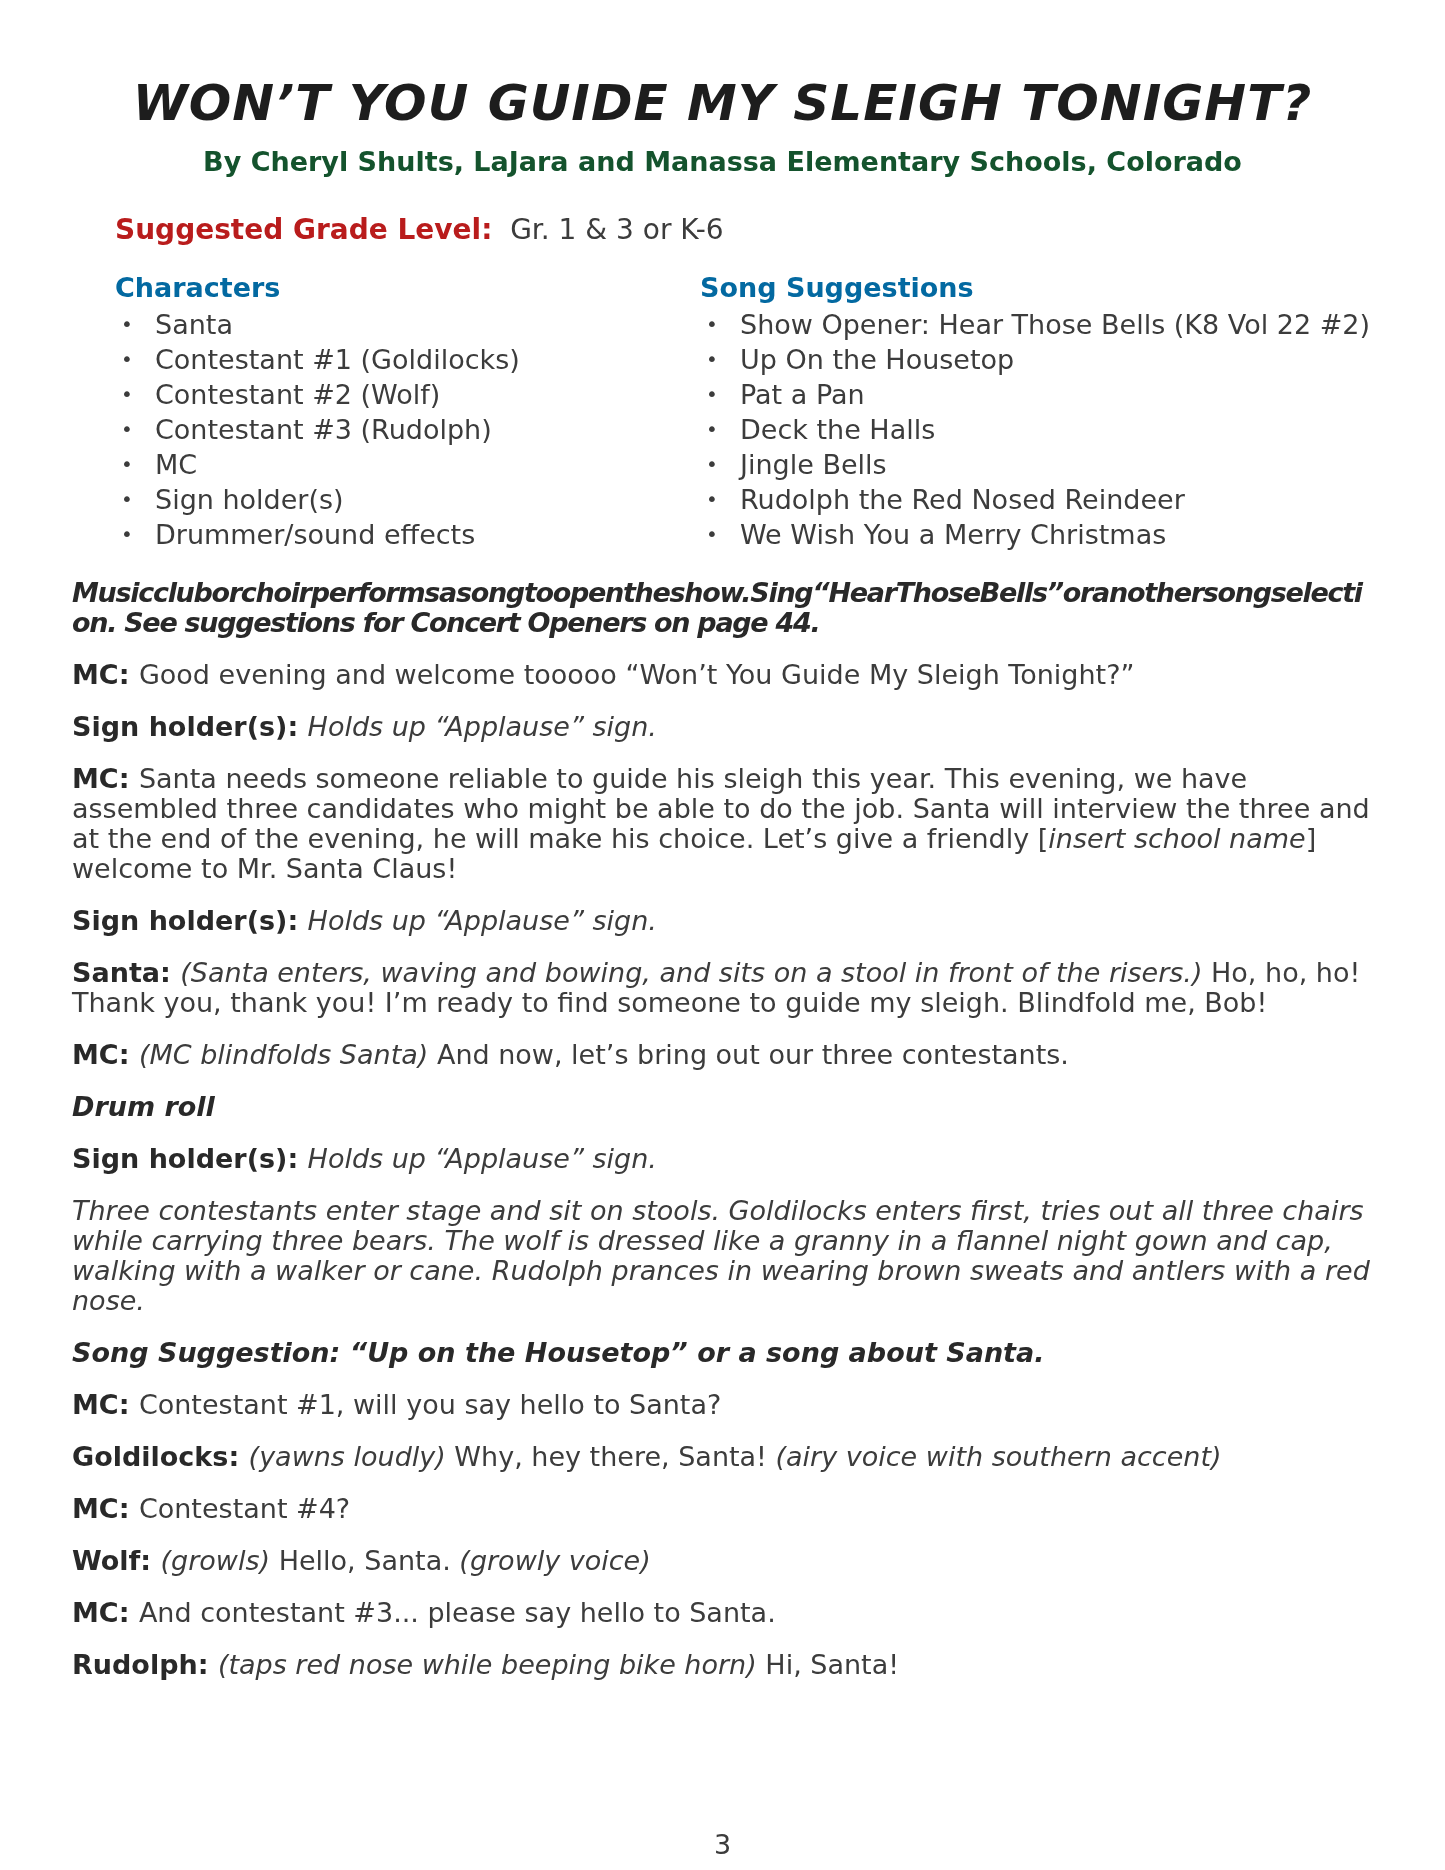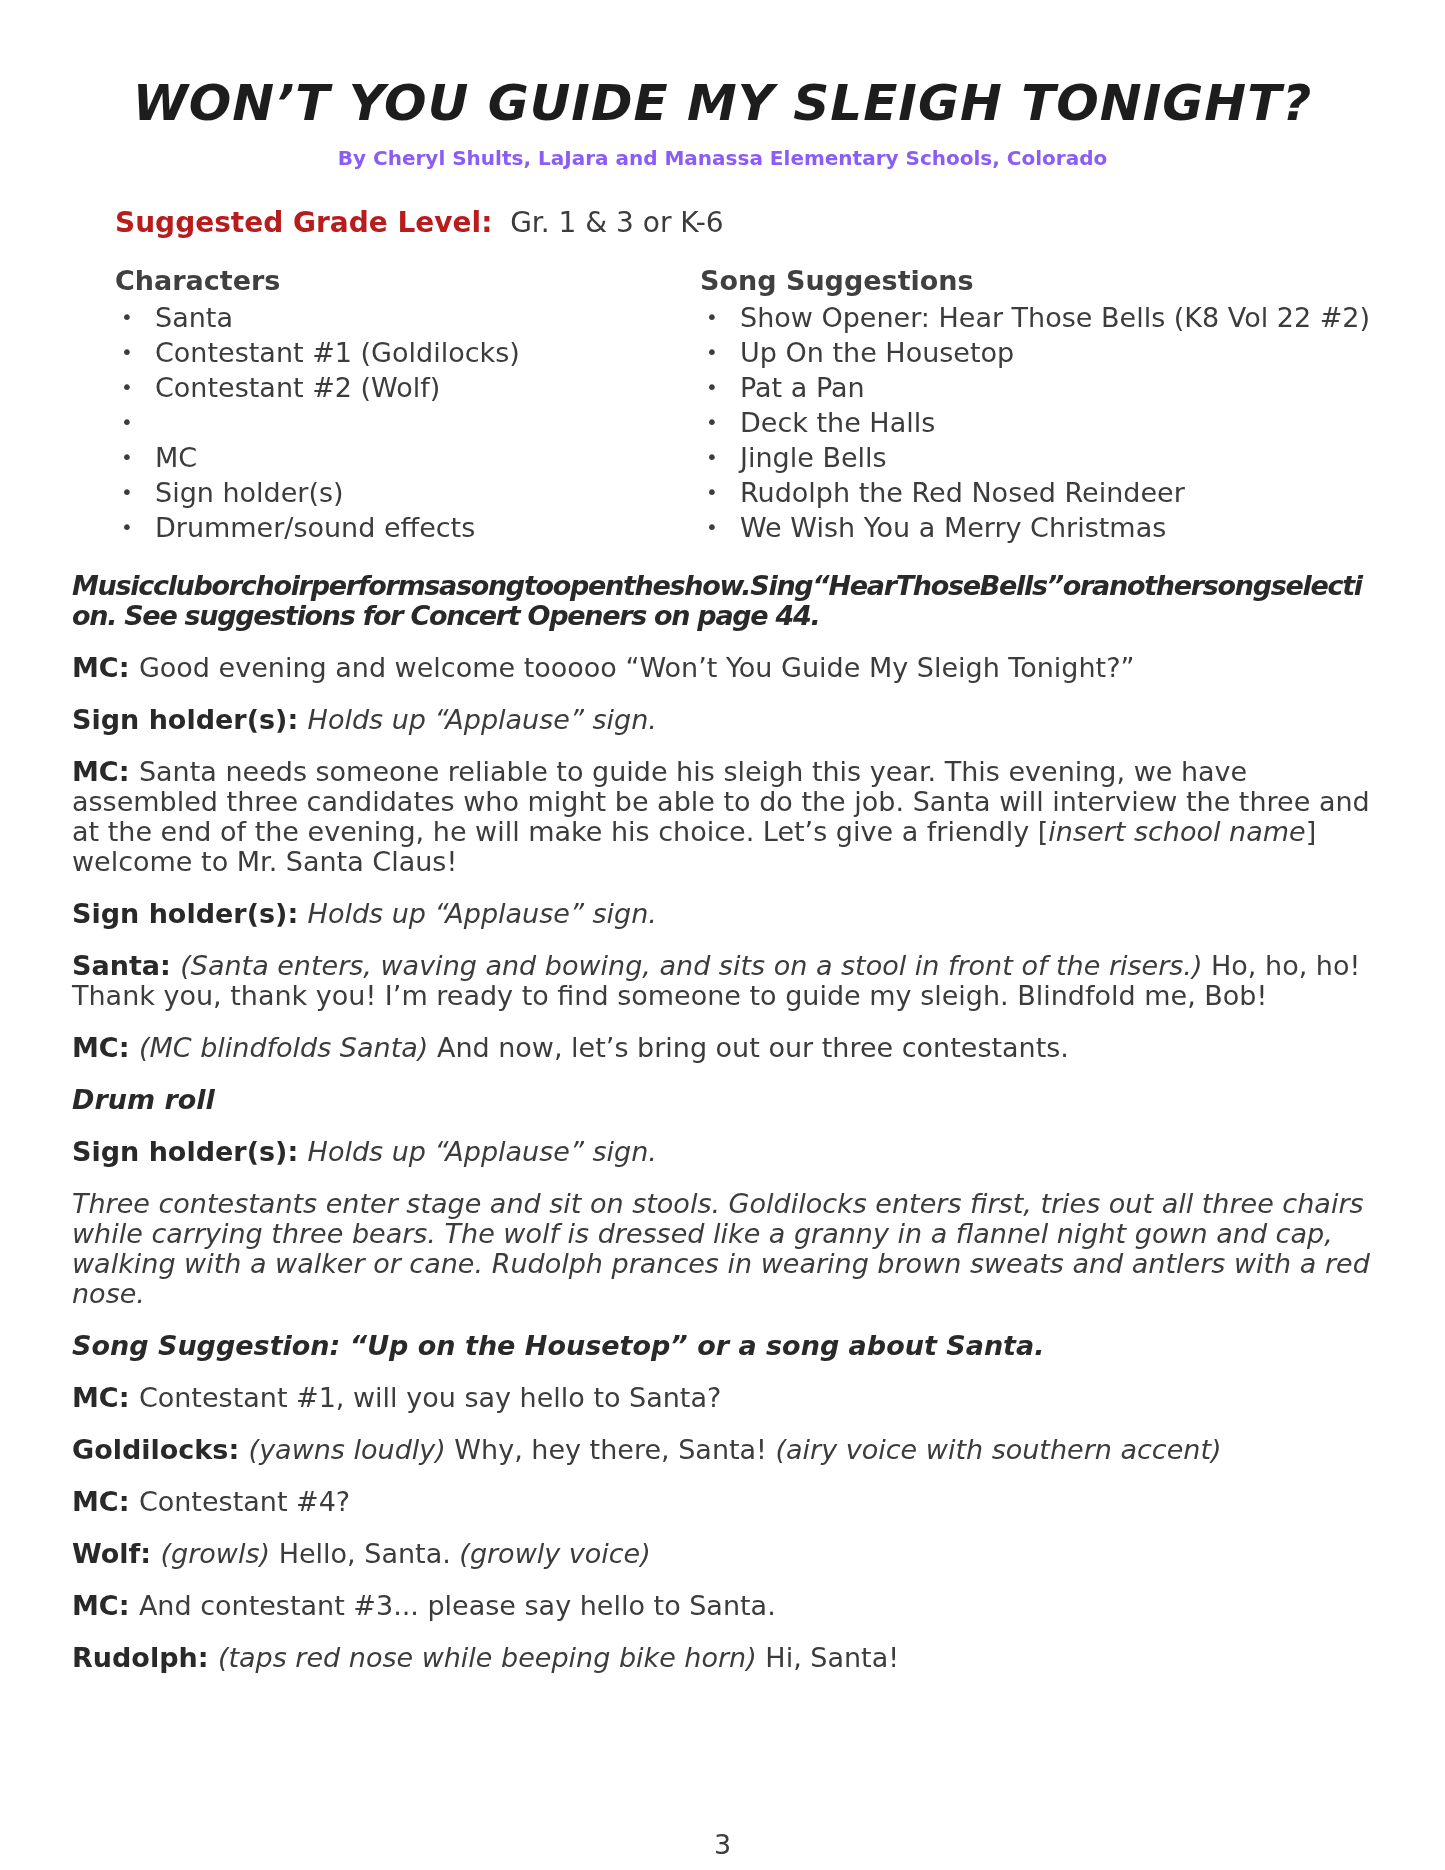--- a/index.html
+++ b/index.html
@@ -22,43 +22,43 @@
     font-style: italic;
     font-size: 50px;
     letter-spacing: 1px;
     color: #1d1d1d;
     margin: 0 0 14px 0;
     white-space: nowrap;
   }
   .byline {
     text-align: center;
     font-weight: bold;
-    font-size: 20px;
-    color: #8b5cf6;
+    font-size: 27px;
+    color: #14532d;
     margin: 0 0 36px 0;
   }
   .inner {
     padding-left: 43px;
   }
   .grade-line {
     font-size: 28px;
     margin: 0 0 26px 0;
     color: #3c3c3c;
   }
   .grade-line .label { font-weight: bold; color: #b91c1c; }
   .columns {
     display: flex;
     margin-bottom: 26px;
   }
   .col-left  { width: 585px; flex: 0 0 auto; }
   .col-right { flex: 1 1 auto; }
   .col-heading {
     font-weight: bold;
     font-size: 27px;
-    color: #404040;
+    color: #0369a1;
     margin: 0 0 4px 0;
   }
   ul.plain-list { list-style: none; margin: 0; padding: 0; }
   ul.plain-list li {
     font-size: 27px;
     line-height: 35px;
     color: #3c3c3c;
     display: flex;
   }
   ul.plain-list .bullet {
@@ -120,20 +120,21 @@
             <li>
               <span class="bullet">•</span>
               <span>Contestant #1 (Goldilocks)</span>
             </li>
             <li>
               <span class="bullet">•</span>
               <span>Contestant #2 (Wolf)</span>
             </li>
             <li>
               <span class="bullet">•</span>
+              <span>Contestant #3 (Rudolph)</span>
             </li>
             <li>
               <span class="bullet">•</span>
               <span>MC</span>
             </li>
             <li>
               <span class="bullet">•</span>
               <span>Sign holder(s)</span>
             </li>
             <li>

